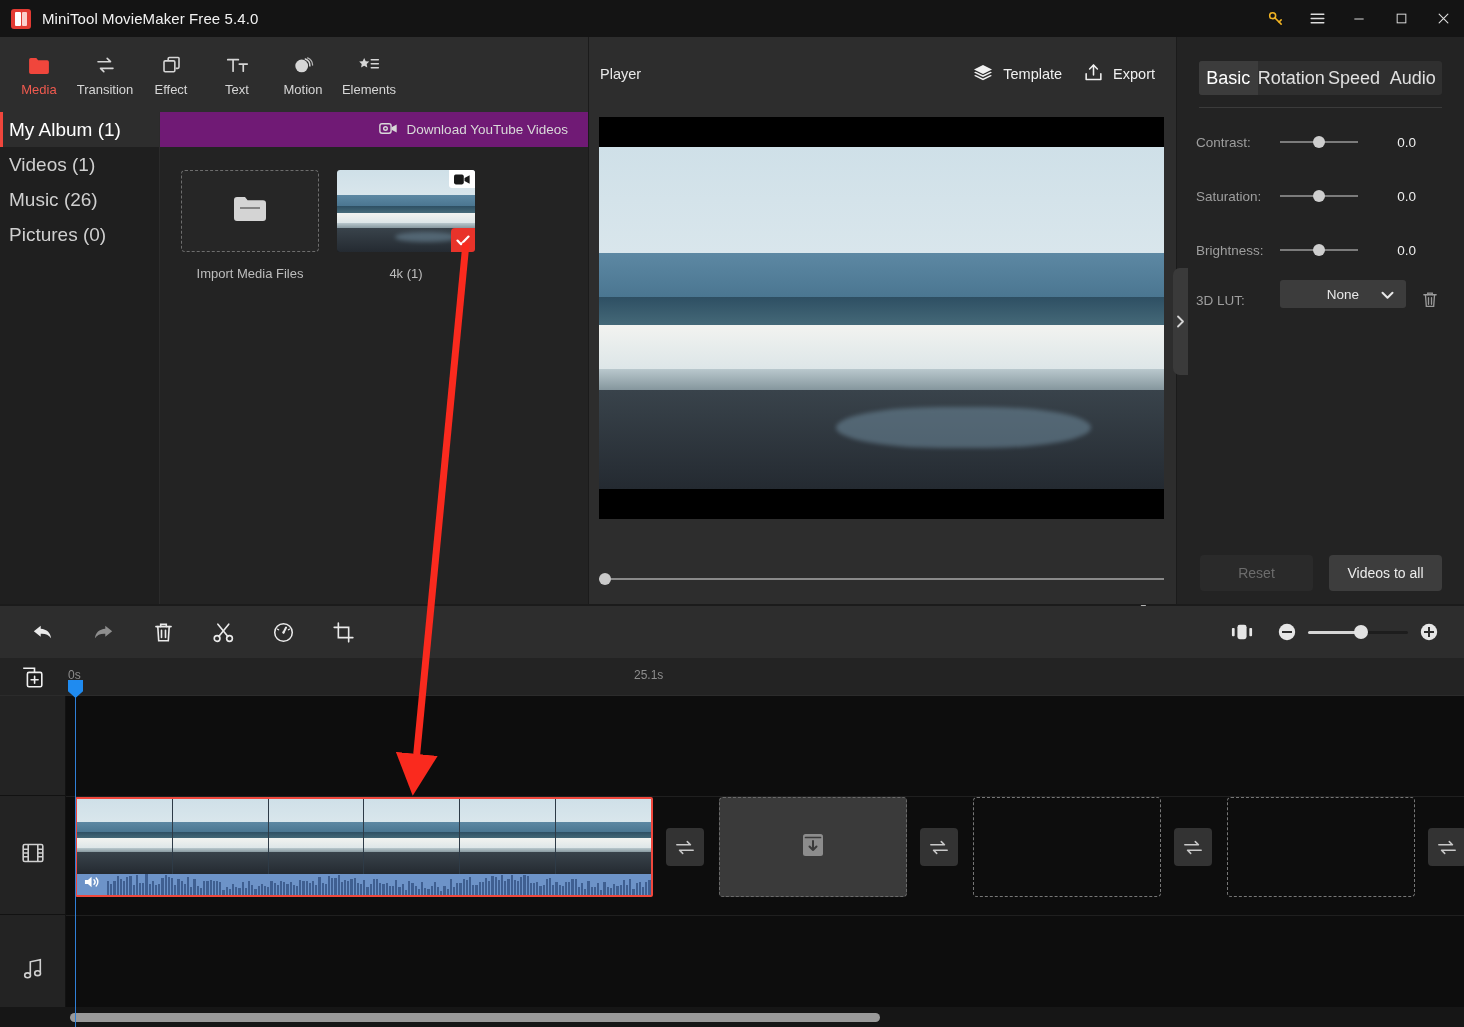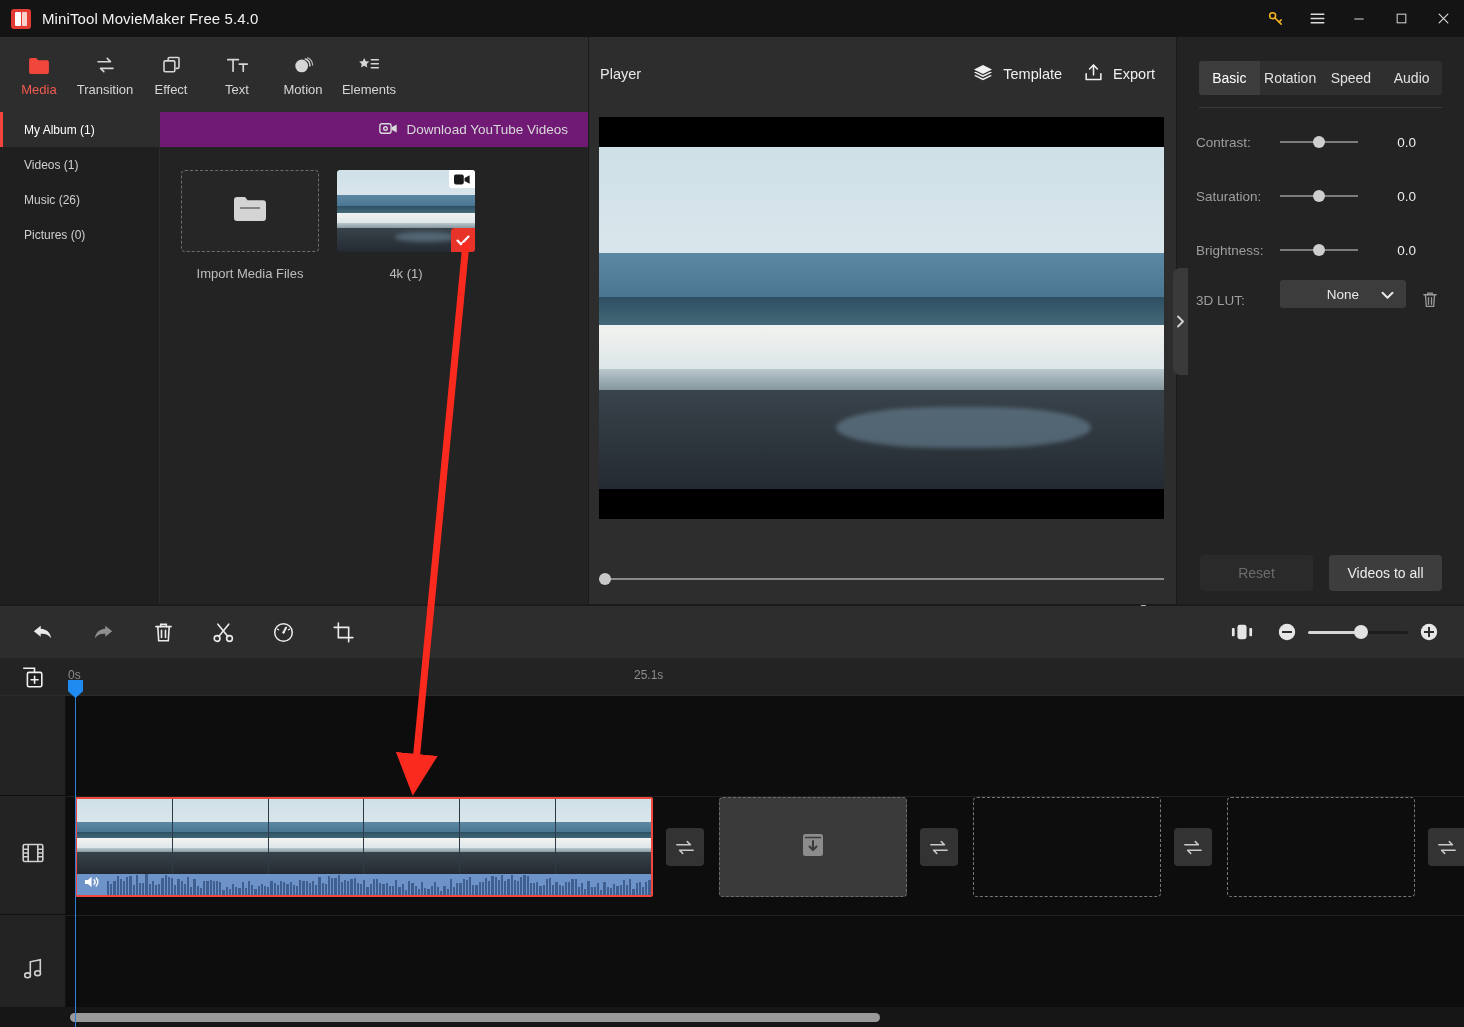--- a/index.html
+++ b/index.html
@@ -64,21 +64,21 @@
     position: absolute; right: 20px; top: 0; height: 35px;
     display: flex; align-items: center; gap: 9px;
     color: #d9d9d9; font-size: 13.5px;
   }
   .media-side {
     position: absolute; left: 0; top: 0; width: 160px; height: 492px;
     background: #1f1f1f; border-right: 1px solid #2b2b2b;
   }
   .cat {
     position: relative; height: 35px; display: flex; align-items: center;
-    padding-left: 24px; color: #cfcfcf; font-size: 12px;
+    padding-left: 9px; color: #cfcfcf; font-size: 19px;
   }
   .cat.active { background: #2d2d2d; color: #fff; }
   .cat.active::before {
     content: ""; position: absolute; left: 0; top: 0; width: 3px; height: 35px;
     background: #f0463c;
   }
   .media-content {
     position: absolute; left: 161px; top: 35px; width: 427px; height: 457px;
     background: #232323; padding: 23px 0 0 20px; display: flex; gap: 18px;
   }
@@ -186,21 +186,21 @@
   .prop-head {
     height: 74px; display: flex; align-items: center; padding-left: 19px;
     background: #2d2d2d; color: #e8e8e8; font-size: 14.5px;
   }
   .seg {
     margin: 24px 0 0 22px; width: 243px; height: 34px; background: #2f2f2f;
     border-radius: 3px; display: flex; overflow: hidden;
   }
   .seg-item {
     flex: 1; display: flex; align-items: center; justify-content: center;
-    color: #e0e0e0; font-size: 14px;
+    color: #e0e0e0; font-size: 18px;
   }
   .seg-item.active { background: #3c3c3c; color: #fff; }
   .seg-rule { margin: 12px 0 0 22px; width: 243px; height: 1px; background: #3b3b3b; }
   .prop-row {
     margin: 14px 0 0 19px; width: 250px; height: 40px;
     display: flex; align-items: center;
   }
   .prop-label { width: 84px; color: #9e9e9e; font-size: 13.5px; }
   .prop-slider { position: relative; width: 78px; height: 12px; }
   .ps-line { position: absolute; left: 0; top: 5px; width: 78px; height: 2px; background: #7b7b7b; }

